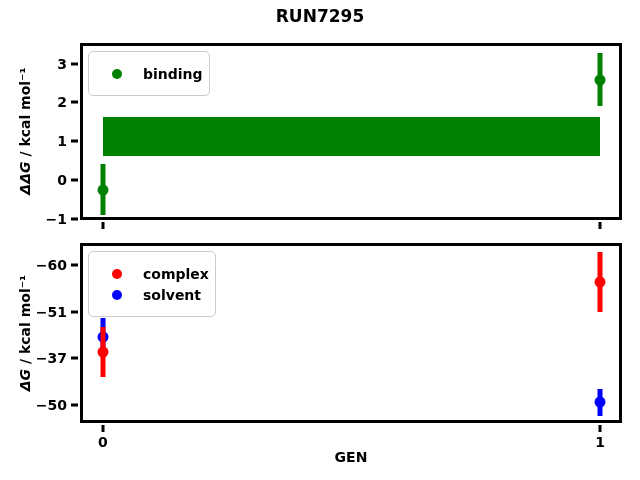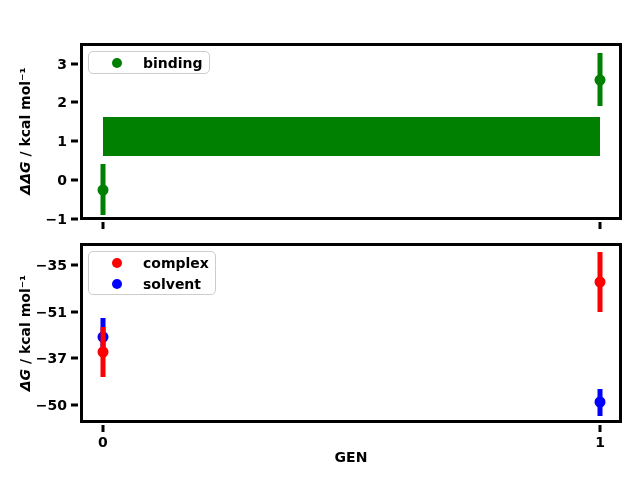--- a/index.html
+++ b/index.html
@@ -37,33 +37,34 @@
   }
   .band{position:absolute;z-index:1;}
   .ebar{position:absolute;width:5px;transform:translateX(-50%);z-index:2;}
   .marker{
     position:absolute;width:11px;height:11px;border-radius:50%;
     transform:translate(-50%,-50%);z-index:2;
   }
   .legend{
     position:absolute;left:8px;top:8px;z-index:5;
     background:rgba(255,255,255,0.9);border:1px solid #ccc;border-radius:5px;
-    padding:1px 6px;display:flex;flex-direction:column;gap:2px;
+    padding:12px 6px;display:flex;flex-direction:column;gap:2px;
   }
   .legend-item{display:flex;align-items:center;height:19px;}
   .swatch{width:44px;display:flex;justify-content:center;align-items:center;margin-right:4px;flex:none;}
   .swatch.dot::before{content:"";width:10px;height:10px;border-radius:50%;background:var(--c);}
   .swatch.dotted-line::before{content:"";width:38px;height:0;border-top:4px dotted var(--c);}
   .legend-label{font-size:14px;white-space:nowrap;}
 </style>
 </head>
 <body>
 
 <div id="figure">
 
+  <div id="fig-title">RUN7295</div>
 
   <div class="ylabel" id="ylabel-top"><span class="math">ΔΔG</span><span> / kcal mol⁻¹</span></div>
 
   <div class="ylabel" id="ylabel-bottom"><span class="math">ΔG</span><span> / kcal mol⁻¹</span></div>
 
   <div class="axes" id="axes-top">
     <div class="spines"></div>
     <div class="legend">
       <div class="legend-item">
         <span class="swatch dot" style="--c: #008000;"></span>
@@ -101,21 +102,21 @@
         <span class="legend-label">solvent</span>
       </div>
     </div>
   <div class="ytick" style="top: 90.1299%;"></div>
       <div class="yticklabel" style="top: 90.1299%;">−50</div>
       <div class="ytick" style="top: 64.1558%;"></div>
       <div class="yticklabel" style="top: 64.1558%;">−37</div>
       <div class="ytick" style="top: 38.1818%;"></div>
       <div class="yticklabel" style="top: 38.1818%;">−51</div>
       <div class="ytick" style="top: 12.2078%;"></div>
-      <div class="yticklabel" style="top: 12.2078%;">−35</div>
+      <div class="yticklabel" style="top: 12.2078%;">−60</div>
       <div class="xtick" style="left: 4.22018%;"></div>
       <div class="xticklabel" style="left: 4.22018%;">0</div>
       <div class="xtick" style="left: 95.9633%;"></div>
       <div class="xticklabel" style="left: 95.9633%;">1</div>
       <div class="ebar" style="left: 4.22018%; top: 41.8182%; height: 21.2987%; background: rgb(0, 0, 255);"></div>
       <div class="marker" style="left: 4.22018%; top: 52.4675%; background: rgb(0, 0, 255);"></div>
       <div class="ebar" style="left: 95.9633%; top: 81.039%; height: 15.0649%; background: rgb(0, 0, 255);"></div>
       <div class="marker" style="left: 95.9633%; top: 88.5714%; background: rgb(0, 0, 255);"></div>
       <div class="ebar" style="left: 4.22018%; top: 46.7532%; height: 27.5325%; background: rgb(255, 0, 0);"></div>
       <div class="marker" style="left: 4.22018%; top: 60.5195%; background: rgb(255, 0, 0);"></div>

